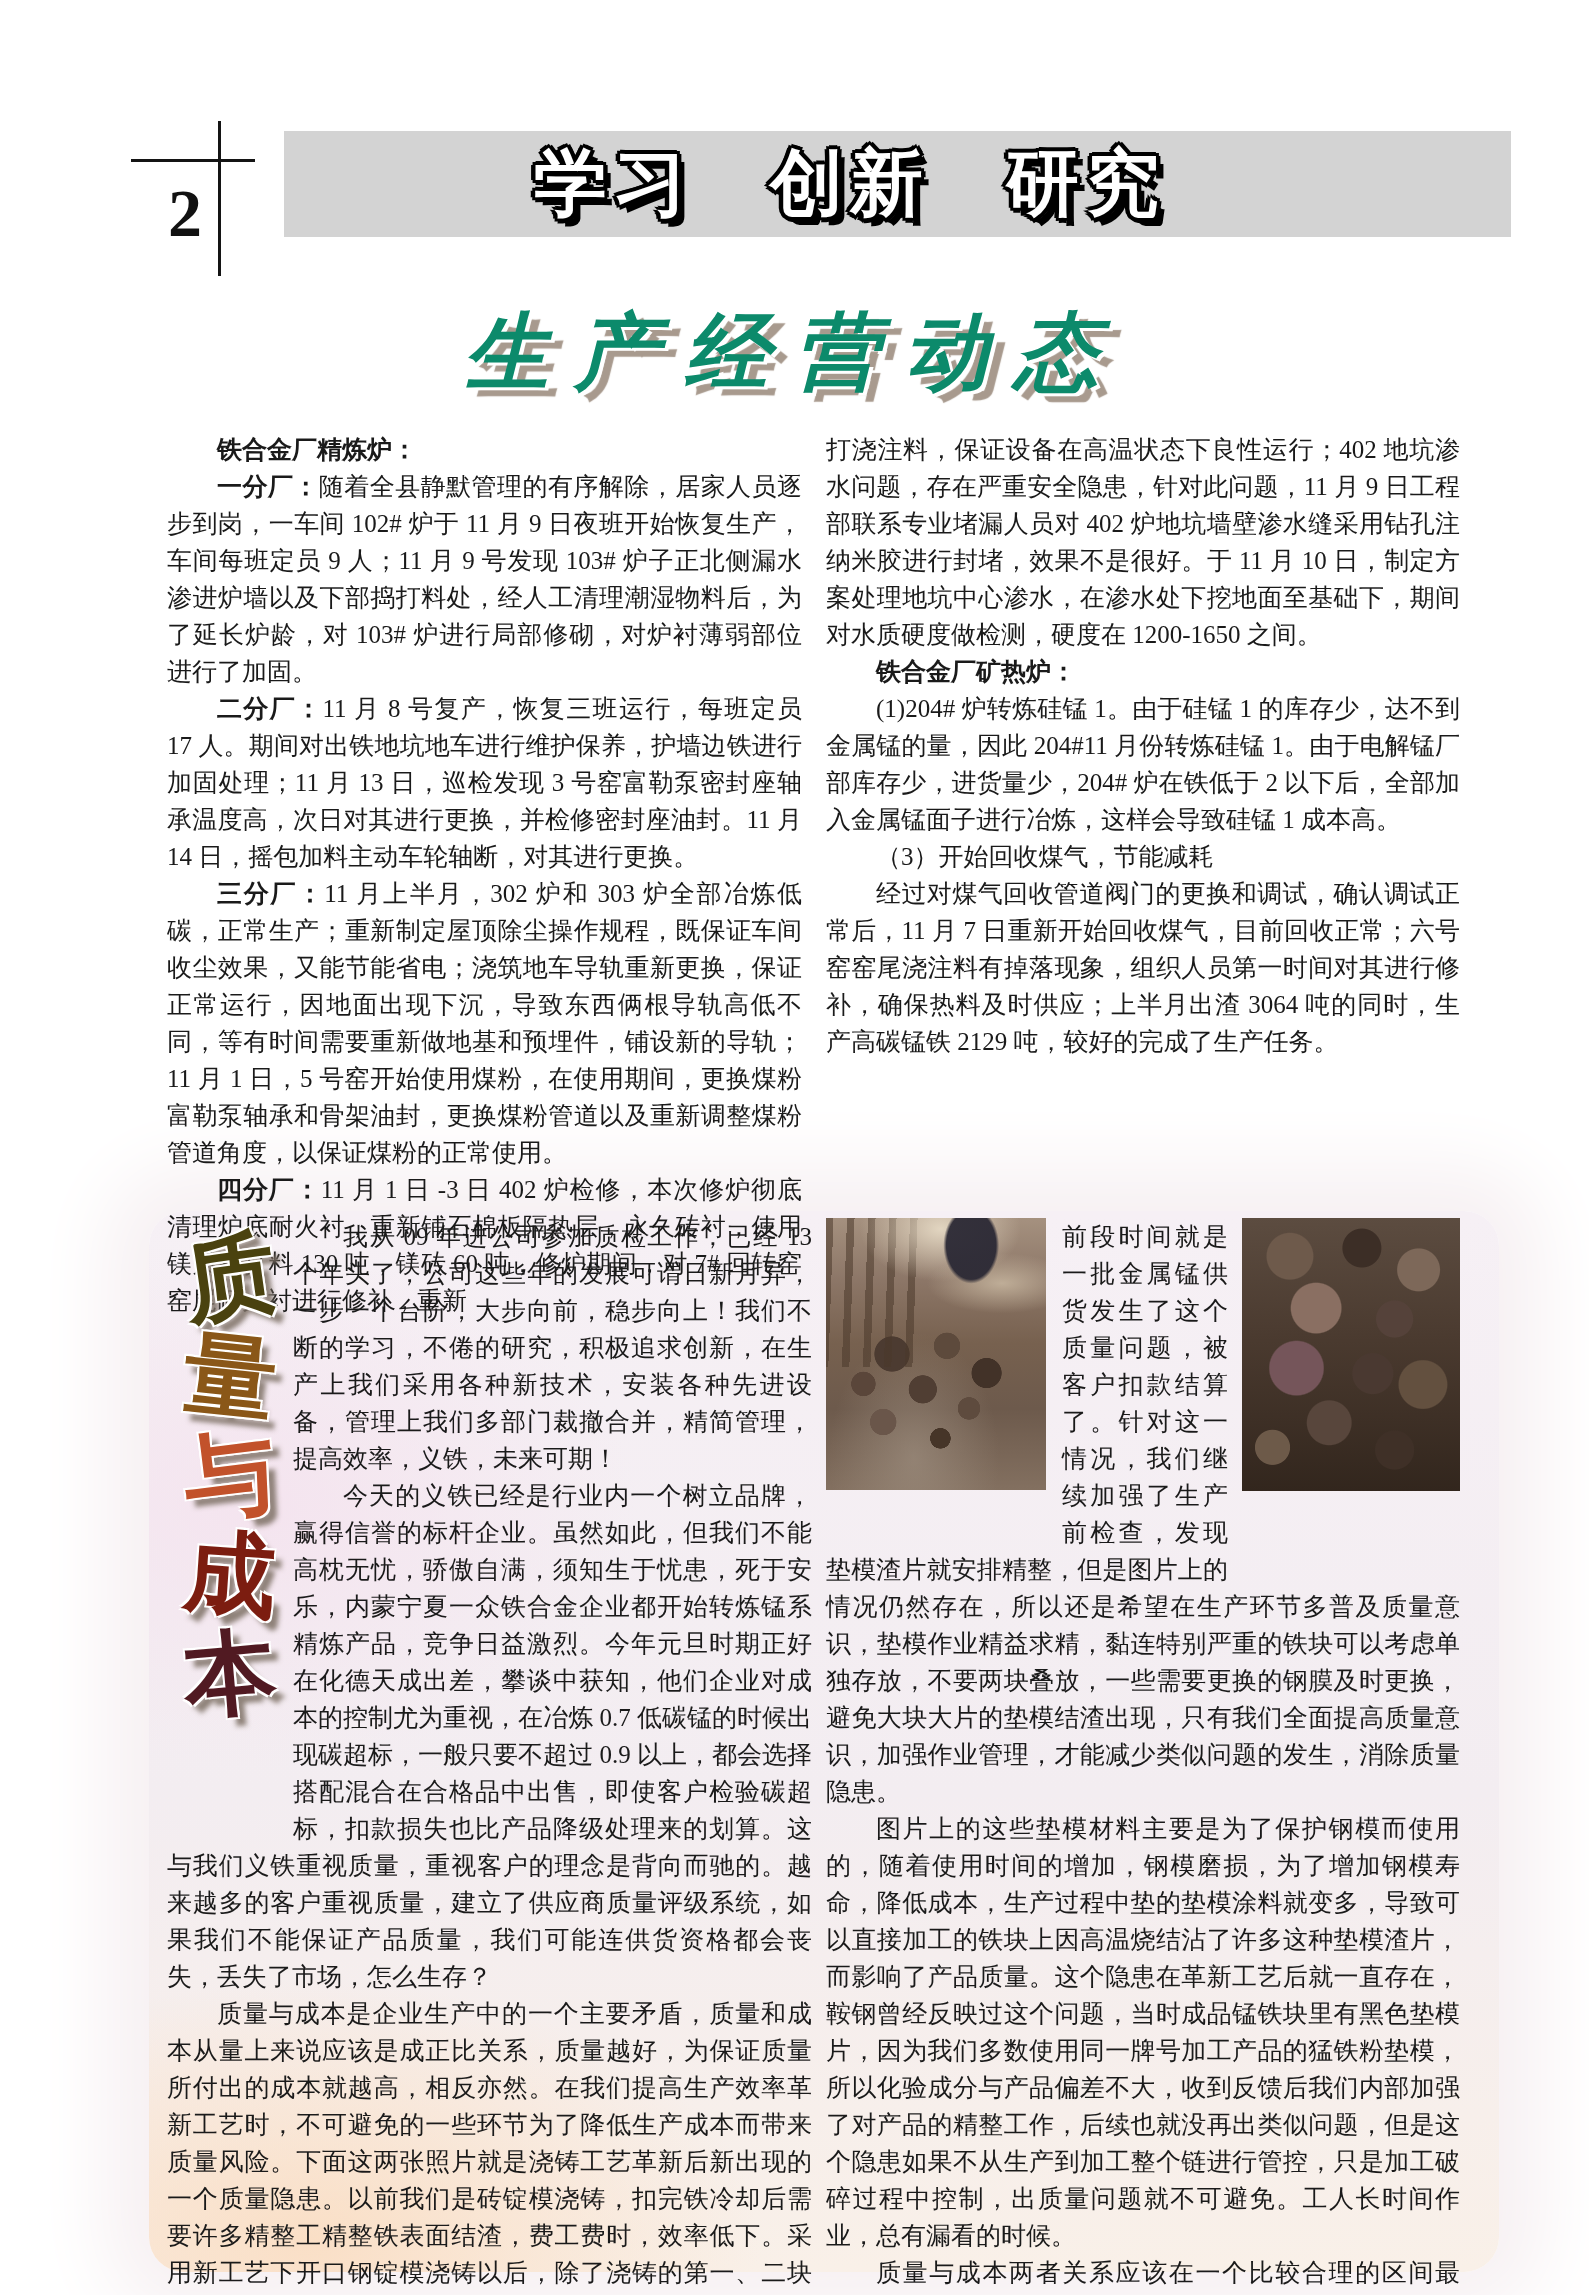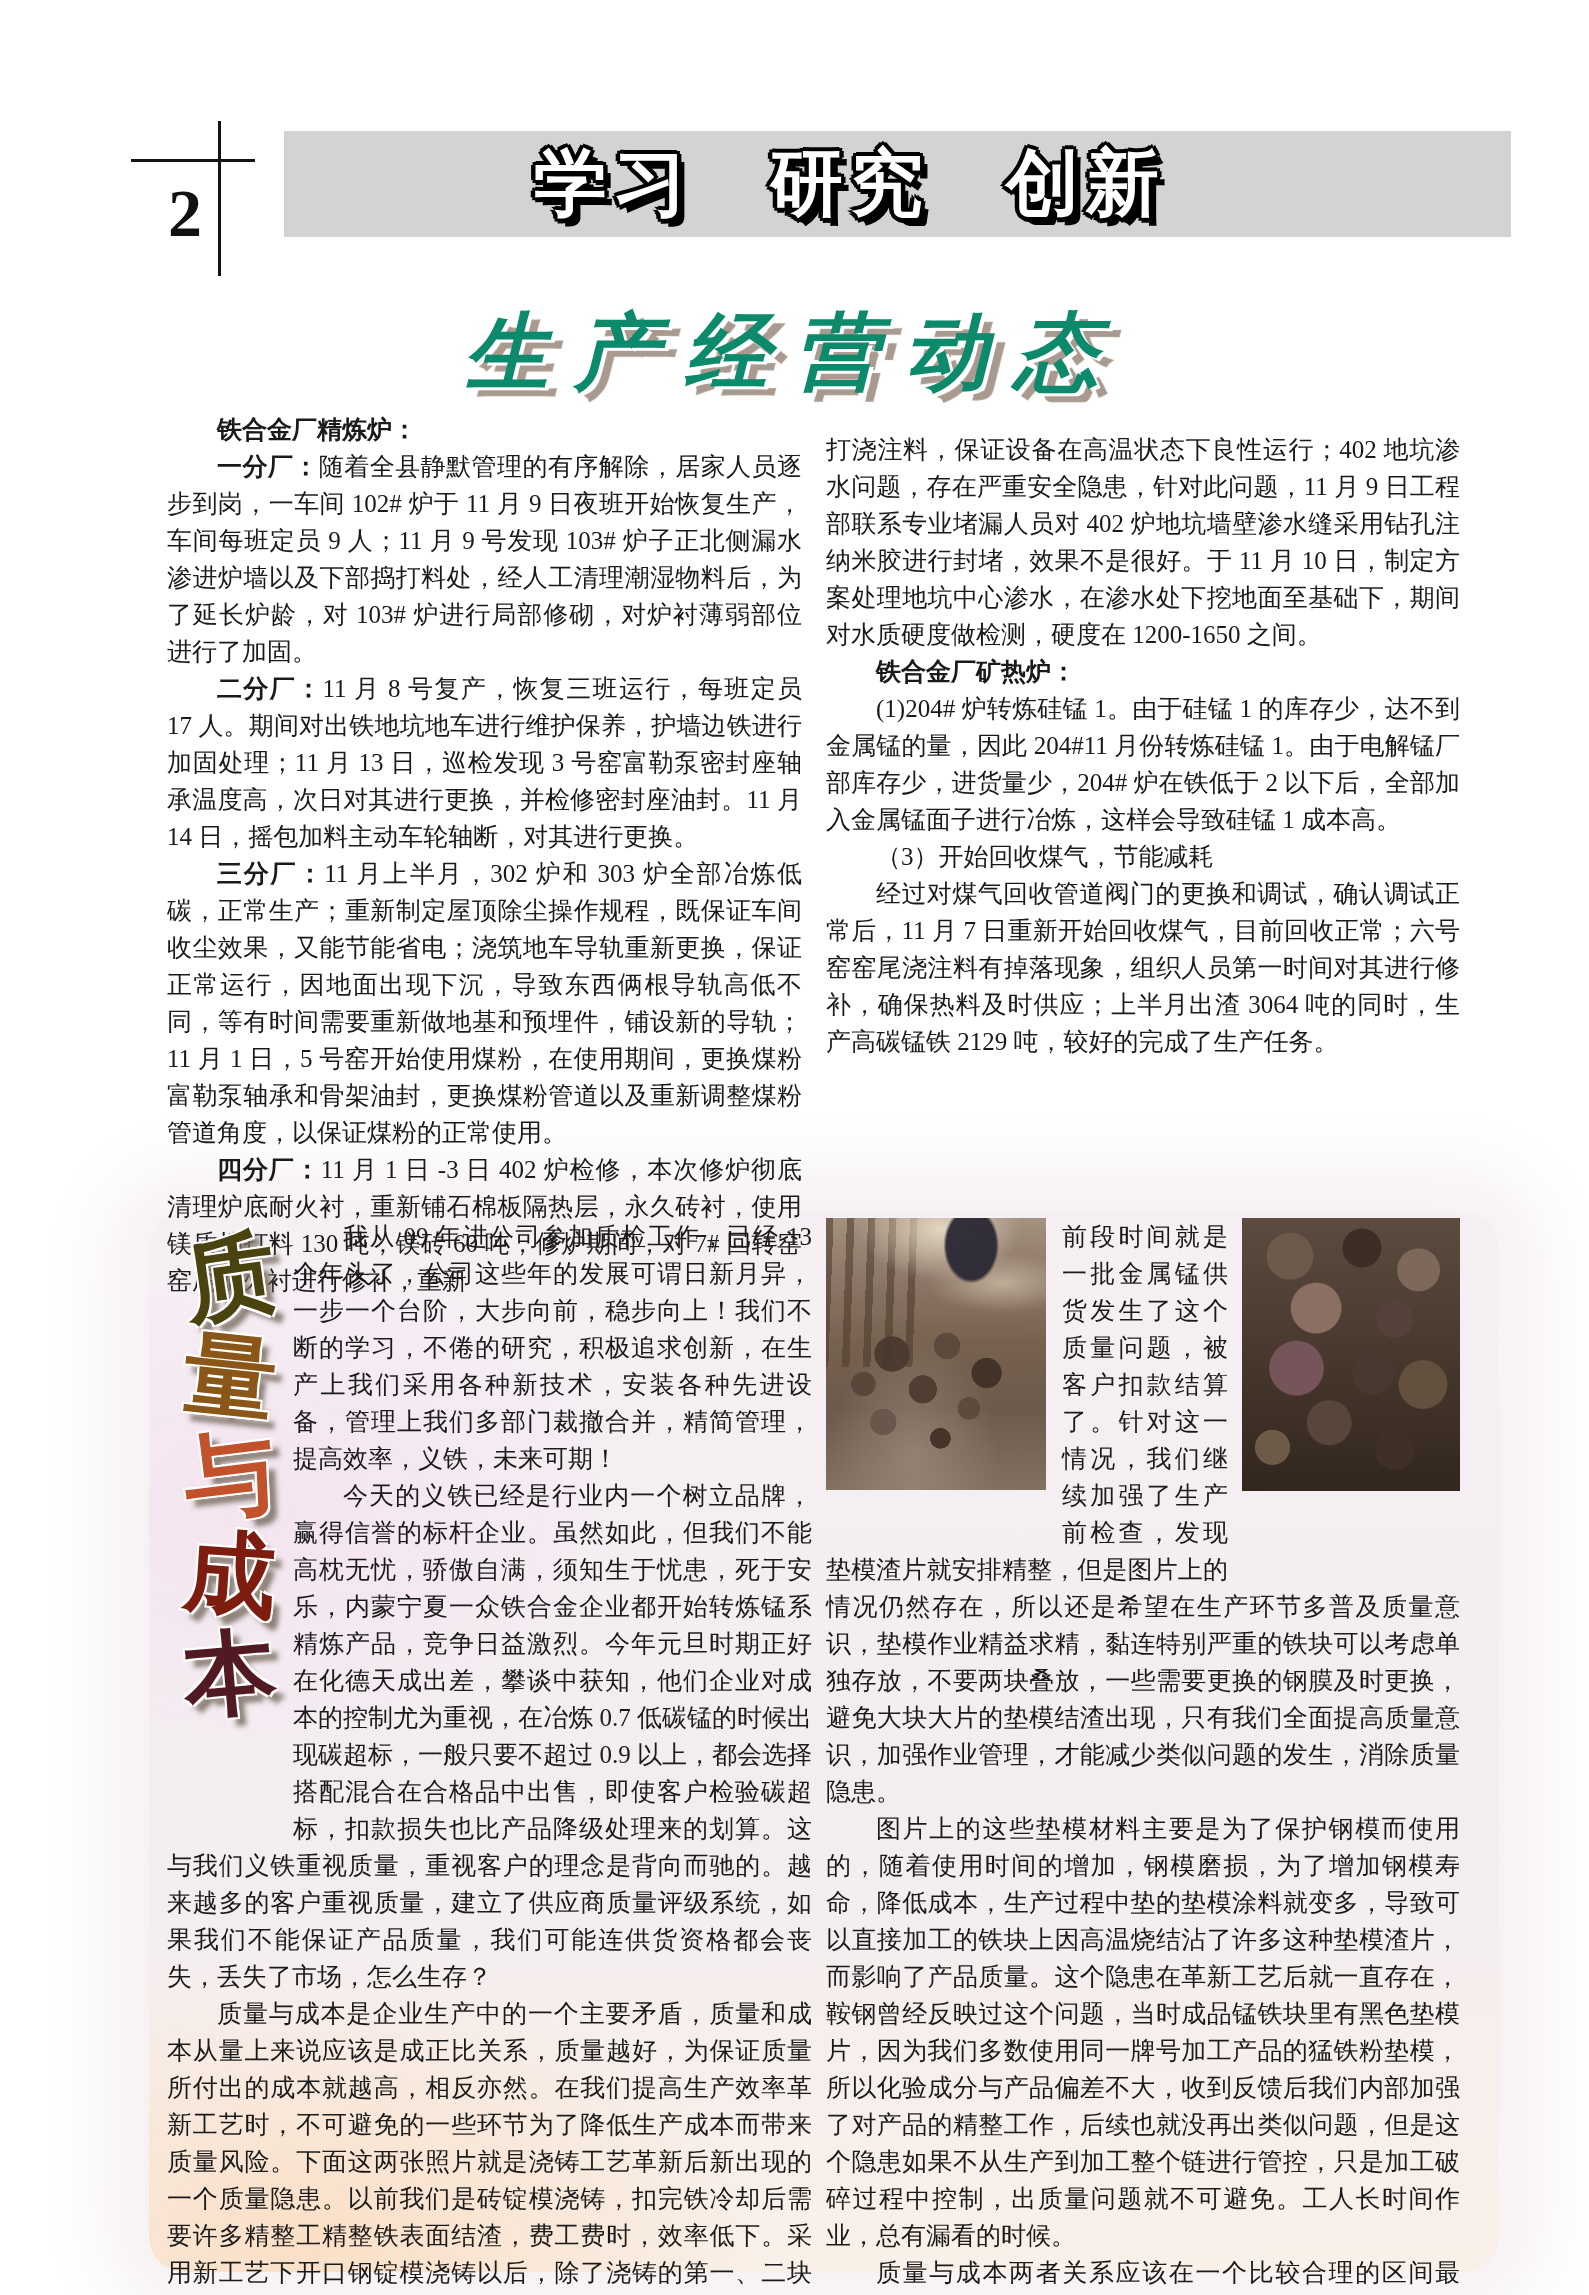--- a/index.html
+++ b/index.html
@@ -32,21 +32,21 @@
   
   .section-title{
     position:absolute;left:0;top:296px;width:1589px;margin:0;text-align:center;
     font-size:84px;font-weight:bold;color:#0c8a6b;letter-spacing:26px;
     text-shadow:3.5px 2.5px 0 #ffffff, 10.5px 8.5px 1px #a89a8e;
     font-style:italic;
   }
 
   
   .col{position:absolute;font-size:25px;line-height:37px;text-align:justify;z-index:2;}
-  .a1-left {left:167px;top:411px;width:635px;}
+  .a1-left {left:167px;top:431px;width:635px;}
   .a1-right{left:826px;top:431px;width:634px;}
   .a2-left {left:167px;top:1218px;width:645px;}
   .a2-right{left:826px;top:1218px;width:634px;}
   .para{margin:0;text-indent:2em;}
   .para.noindent{text-indent:0;}
   .lead{font-weight:bold;}
 
   
   .tint{
     position:absolute;left:149px;top:1211px;width:1350px;height:1061px;border-radius:35px;z-index:0;
@@ -119,22 +119,22 @@
 <div class="sheet">
 
   <div class="tint"></div>
 
   <div class="cropmark-v"></div>
   <div class="cropmark-h"></div>
   <div class="page-number">2</div>
 
   <div class="masthead">
     <span class="mword">学习</span>
+    <span class="mword">创新</span>
     <span class="mword">研究</span>
-    <span class="mword">创新</span>
   </div>
 
   <h1 class="section-title">生产经营动态</h1>
 
   <div class="col a1-left">
     <p class="para"><b class="lead">铁合金厂精炼炉：</b><span></span></p>
     <p class="para"><b class="lead">一分厂：</b><span>随着全县静默管理的有序解除，居家人员逐步到岗，一车间 102# 炉于 11 月 9 日夜班开始恢复生产，车间每班定员 9 人；11 月 9 号发现 103# 炉子正北侧漏水渗进炉墙以及下部捣打料处，经人工清理潮湿物料后，为了延长炉龄，对 103# 炉进行局部修砌，对炉衬薄弱部位进行了加固。</span></p>
     <p class="para"><b class="lead">二分厂：</b><span>11 月 8 号复产，恢复三班运行，每班定员 17 人。期间对出铁地坑地车进行维护保养，护墙边铁进行加固处理；11 月 13 日，巡检发现 3 号窑富勒泵密封座轴承温度高，次日对其进行更换，并检修密封座油封。11 月 14 日，摇包加料主动车轮轴断，对其进行更换。</span></p>
     <p class="para"><b class="lead">三分厂：</b><span>11 月上半月，302 炉和 303 炉全部冶炼低碳，正常生产；重新制定屋顶除尘操作规程，既保证车间收尘效果，又能节能省电；浇筑地车导轨重新更换，保证正常运行，因地面出现下沉，导致东西俩根导轨高低不同，等有时间需要重新做地基和预埋件，铺设新的导轨；11 月 1 日，5 号窑开始使用煤粉，在使用期间，更换煤粉富勒泵轴承和骨架油封，更换煤粉管道以及重新调整煤粉管道角度，以保证煤粉的正常使用。</span></p>
     <p class="para"><b class="lead">四分厂：</b><span>11 月 1 日 -3 日 402 炉检修，本次修炉彻底清理炉底耐火衬，重新铺石棉板隔热层，永久砖衬，使用镁质捣打料 130 吨，镁砖 60 吨，修炉期间，对 7# 回转窑窑尾耐火衬进行修补，重新</span></p>

